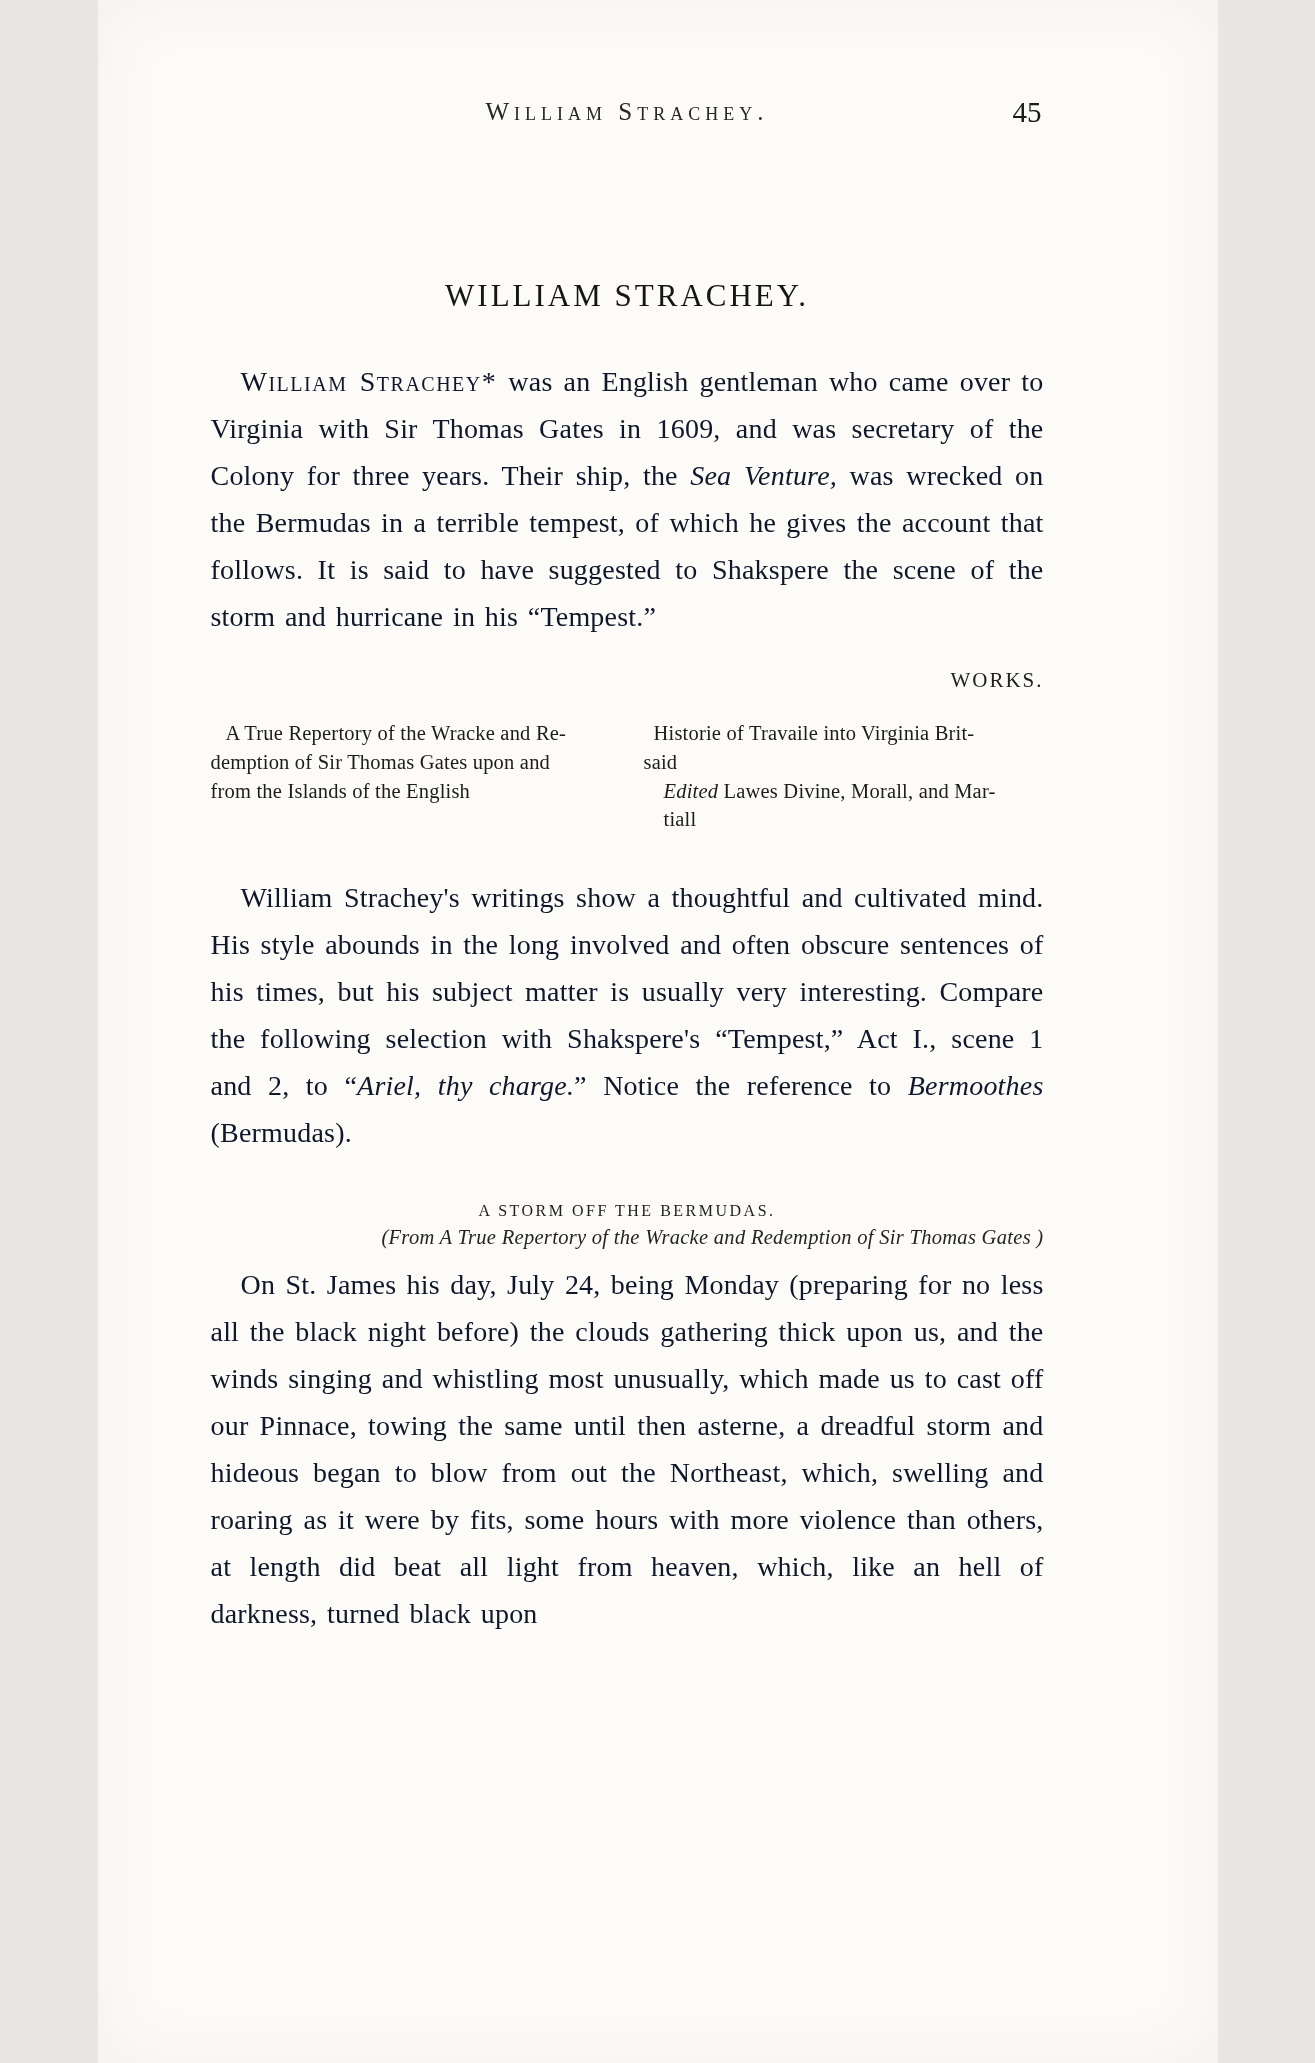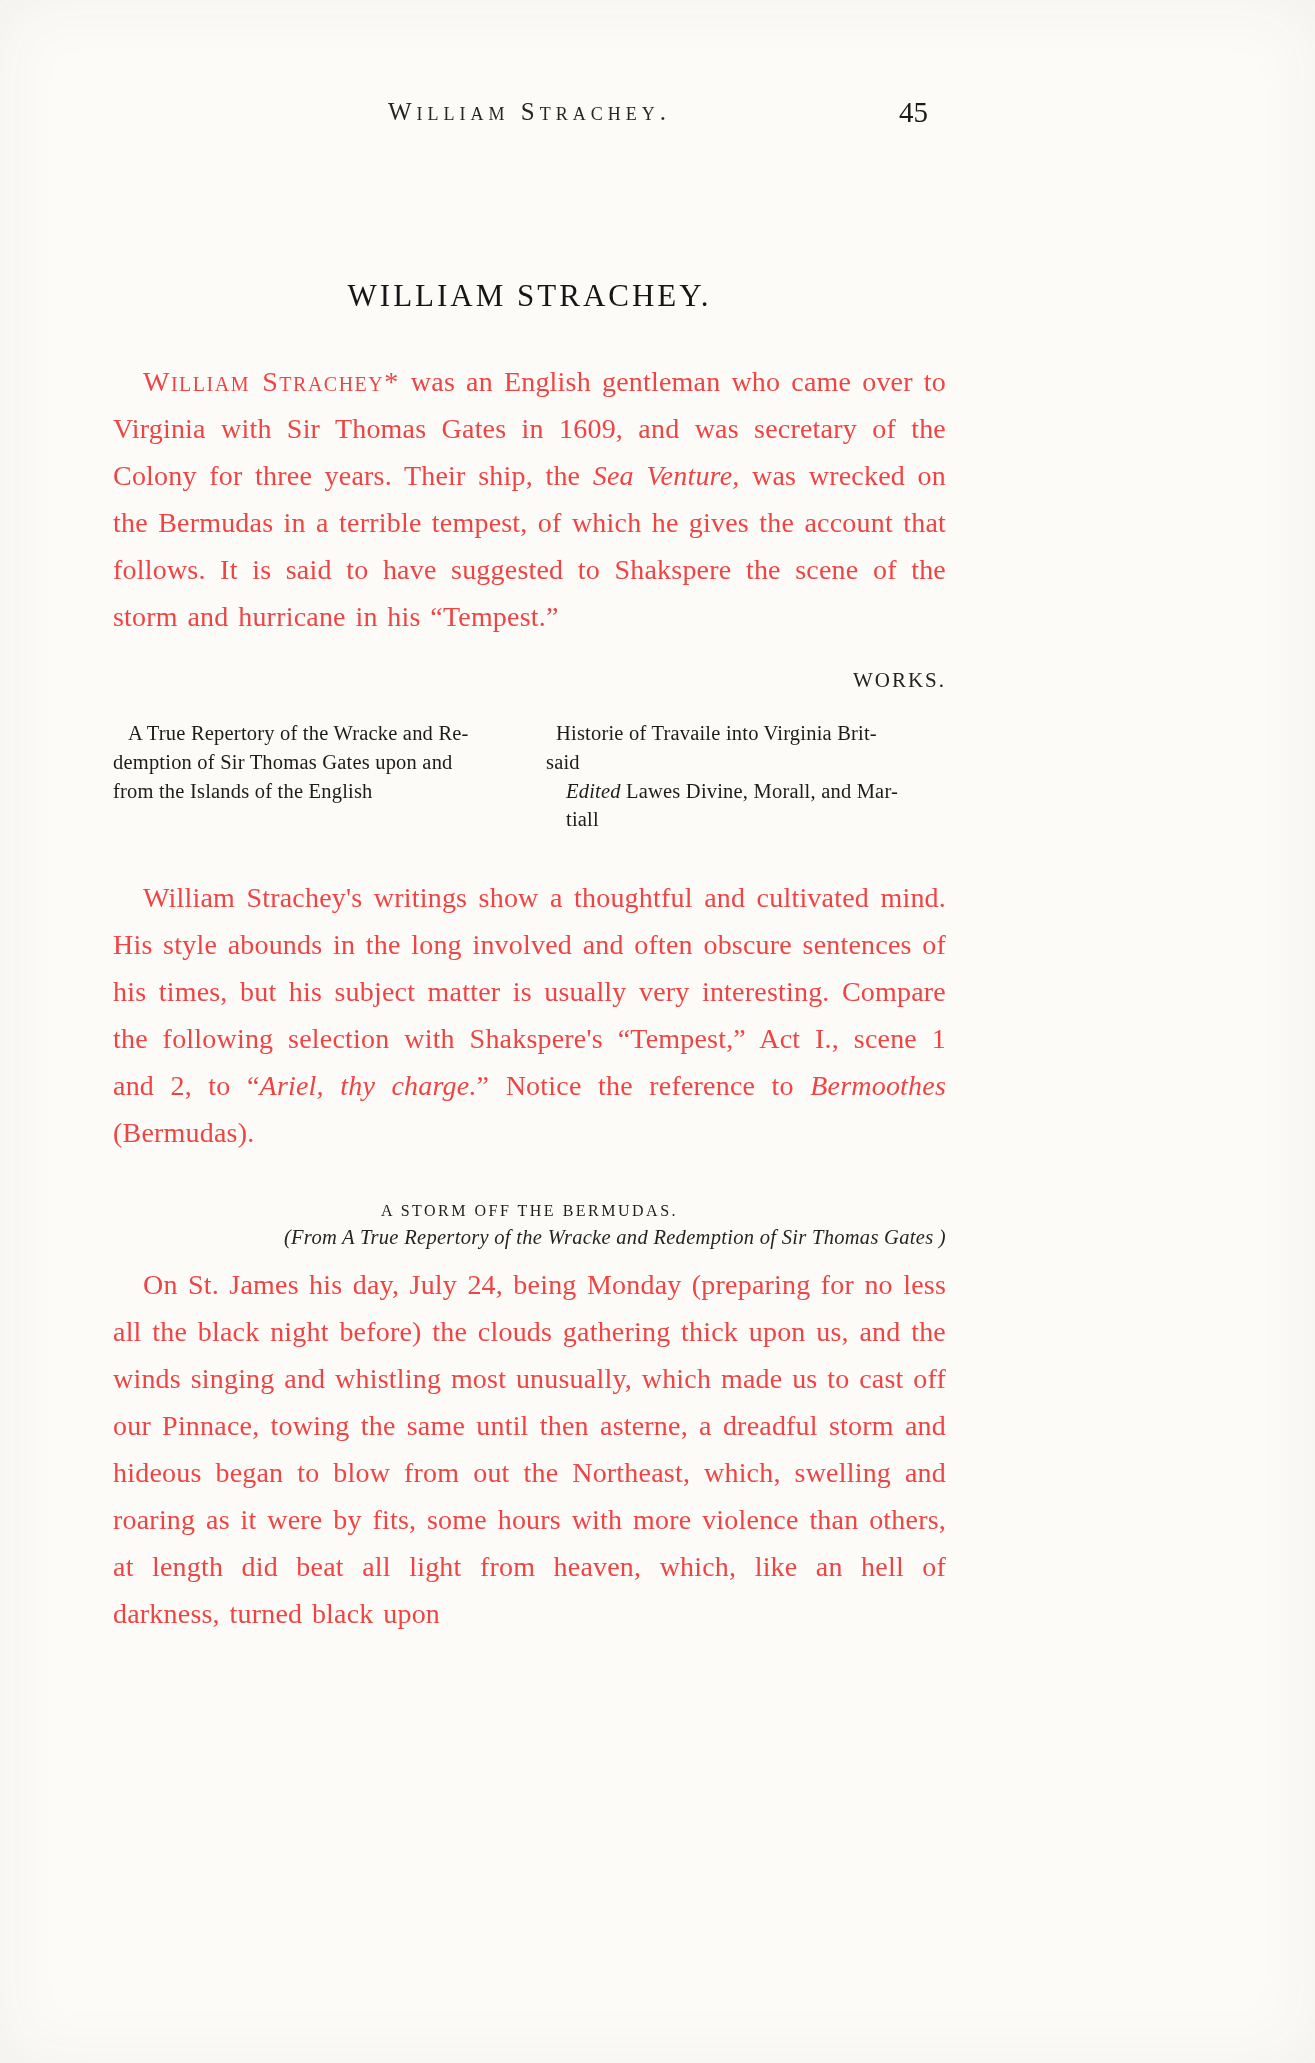--- a/index.html
+++ b/index.html
@@ -2,21 +2,21 @@
 <html><head>
 <meta charset="utf-8">
 <style>
   html, body {
     margin: 0;
     padding: 0;
     background: #e9e7e3;
   }
   .page {
     position: relative;
-    width: 1315px;
+    width: 1120px;
     height: 2063px;
     margin: 0 auto;
     background: #fcfbf8;
     box-shadow: inset 0 0 70px rgba(60,50,30,0.05);
     overflow: hidden;
     font-family: "Liberation Serif", "DejaVu Serif", serif;
     color: #1c1c1c;
   }
   .text-block {
     position: absolute;
@@ -30,40 +30,40 @@
   }
   .running-head {
     text-align: center;
     font-variant: small-caps;
     font-size: 25px;
     letter-spacing: 5px;
     color: #262626;
   }
   .page-number {
     position: absolute;
-    right: 18px;
+    right: 2px;
     top: -2px;
     font-size: 29px;
     color: #1a1a1a;
   }
   .page-title {
     margin-top: 142px;
     text-align: center;
     font-size: 31px;
     letter-spacing: 3px;
     color: #161616;
   }
   .body-para {
     font-size: 28px;
     line-height: 1.68;
     text-align: justify;
     word-spacing: 2.5px;
     letter-spacing: 0.2px;
     text-indent: 30px;
-    color: #ef4444;
+    color: #0f172a;
   }
   .intro-para { margin-top: 44px; }
   .it { font-style: italic; }
   .sc { font-variant: small-caps; letter-spacing: 1.5px; }
   .works-heading {
     margin-top: 16px;
     text-align: right;
     font-size: 21px;
     letter-spacing: 2px;
     color: #222;

